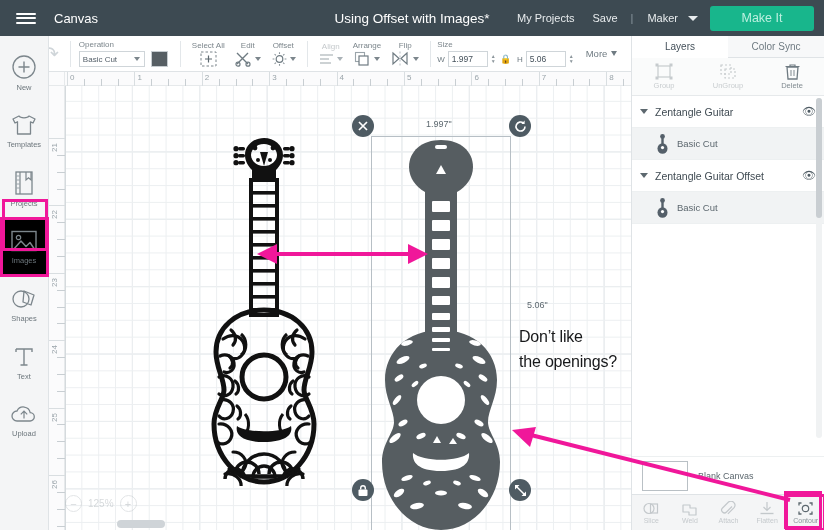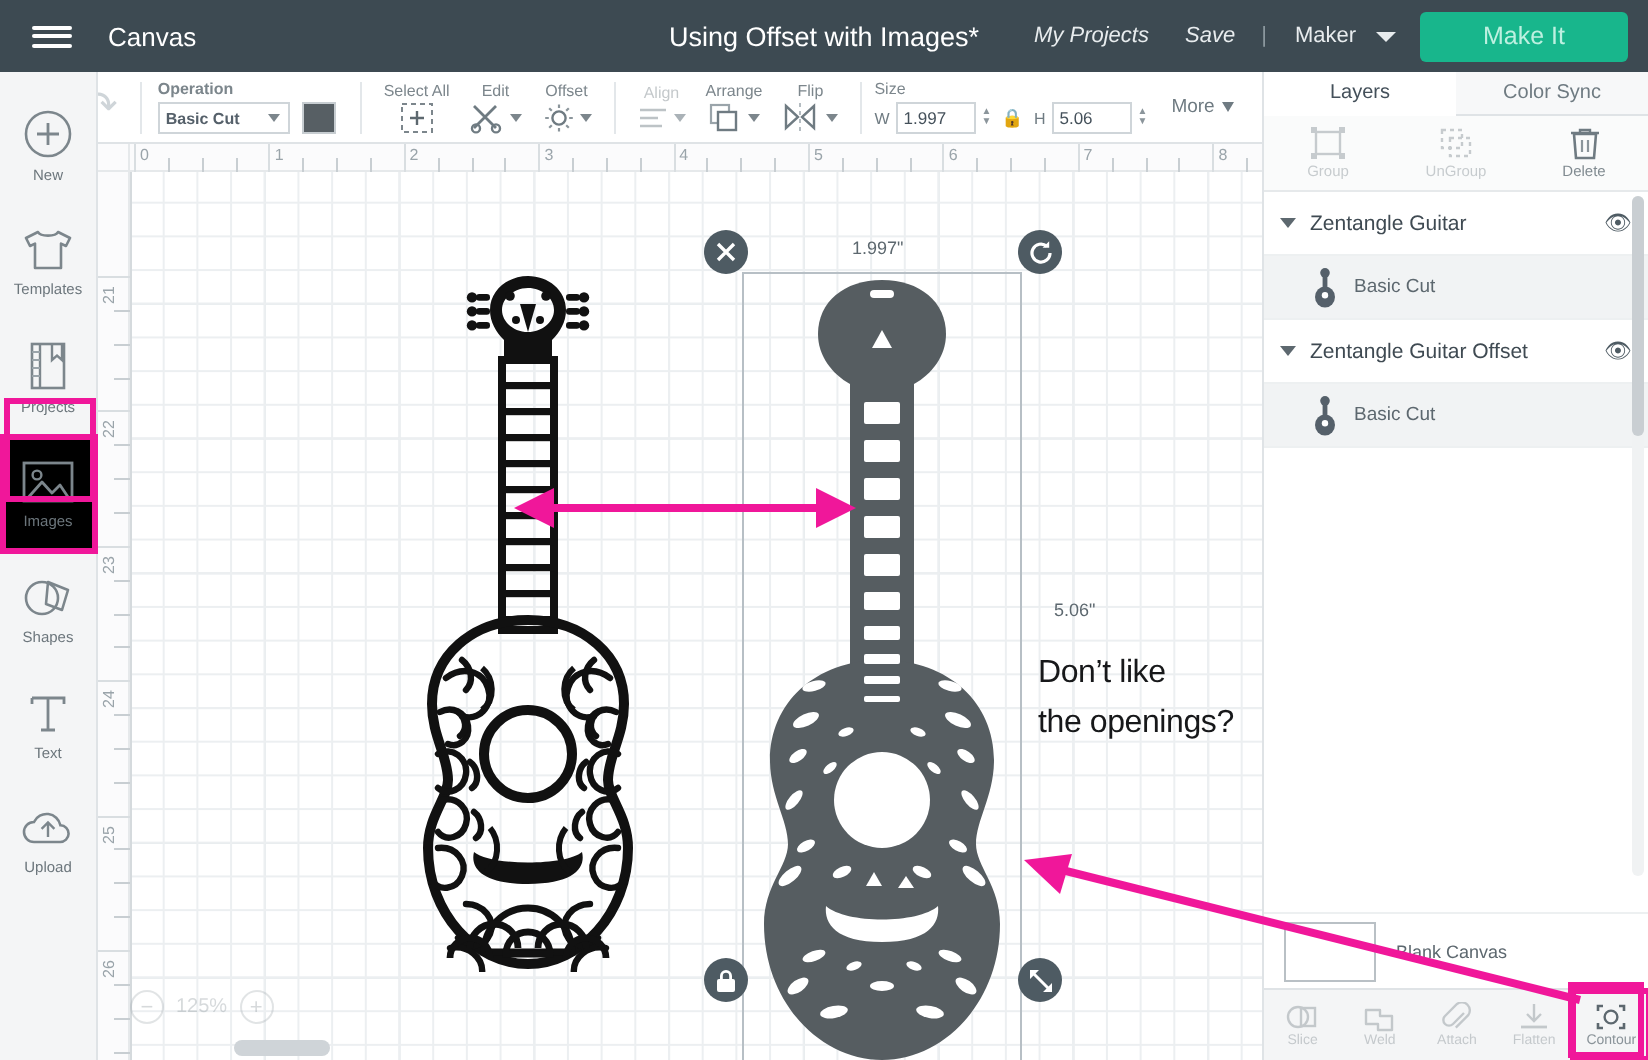--- a/index.html
+++ b/index.html
@@ -14,42 +14,42 @@
   
   .header {
     position: absolute; top: 0; left: 0; width: 824px; height: 36px;
     background: #3d4a52; display: flex; align-items: center;
   }
   .hamburger { width: 52px; height: 36px; display: flex; align-items: center; justify-content: center; cursor: pointer; }
   .hamburger span { display: block; width: 20px; height: 2px; background: #fff; margin: 2.5px 0; border-radius: 1px; }
   .hdr-canvas { color: #fff; font-size: 13px; margin-left: 2px; }
   .hdr-title { position: absolute; left: 0; width: 824px; text-align: center; color: #fff; font-size: 13.5px; pointer-events: none; }
   .hdr-right { position: absolute; right: 0; top: 0; height: 36px; display: flex; align-items: center; gap: 0; }
-  .hdr-link { color: #e8ecee; font-size: 11px; padding: 0 9px; cursor: pointer; font-style: italic; }
+  .hdr-link { color: #e8ecee; font-size: 11px; padding: 0 9px; cursor: pointer; }
   .hdr-sep { color: #8b979e; font-size: 11px; padding: 0 4px; }
   .hdr-machine { color: #e8ecee; font-size: 11px; padding: 0 4px 0 10px; cursor: pointer; }
   .chev { width: 0; height: 0; border-left: 5px solid transparent; border-right: 5px solid transparent; border-top: 5px solid #e8ecee; margin-left: 6px; margin-right: 12px; }
   .makeit {
     background: #18b68c; color: #bdf0e0; font-size: 12.5px; border: none;
     width: 104px; height: 25px; border-radius: 3px; margin-right: 10px; cursor: pointer;
   }
 
   
   .toolbar {
     position: absolute; top: 36px; left: 0; width: 824px; height: 36px;
     background: #fff; border-bottom: 1px solid #dfe3e6;
     display: flex; align-items: center; font-size: 8px; color: #6f7b82;
   }
   .tb-sep { width: 1px; height: 26px; background: #e3e7ea; margin: 0 6px; }
   .icobtn { display: flex; flex-direction: column; align-items: center; justify-content: center; cursor: pointer; padding: 0 5px; }
   .icobtn .lbl { font-size: 8px; color: #7c868c; margin-bottom: 1px; line-height: 9px; }
   .icobtn.dim .lbl, .icobtn.dim svg { opacity: .45; }
   .undo { font-size: 19px; color: #9aa4aa; cursor: pointer; padding: 0 5px; line-height: 19px; }
   .undo.dim { color: #cfd5d9; }
-  .op-wrap { display: flex; flex-direction: column; justify-content: flex-start; margin-left: 2px; font-weight: bold; }
+  .op-wrap { display: flex; flex-direction: column; justify-content: flex-start; margin-left: 2px; }
   .op-label { font-size: 8px; color: #7c868c; margin-bottom: 2px; }
   .op-row { display: flex; align-items: center; }
   .op-select {
     width: 66px; height: 16px; border: 1px solid #cfd5d9; background: #fff;
     font-size: 8px; color: #55606a; padding-left: 3px; display: flex; align-items: center;
     justify-content: space-between; cursor: pointer;
   }
   .op-select .tri { width:0;height:0;border-left:3px solid transparent;border-right:3px solid transparent;border-top:4px solid #7c868c;margin-right:4px; }
   .op-swatch { width: 17px; height: 16px; background: #575f64; margin-left: 6px; border: 1px solid #c7cdd1; cursor: pointer; }
   .size-wrap { display: flex; flex-direction: column; justify-content: center; }

